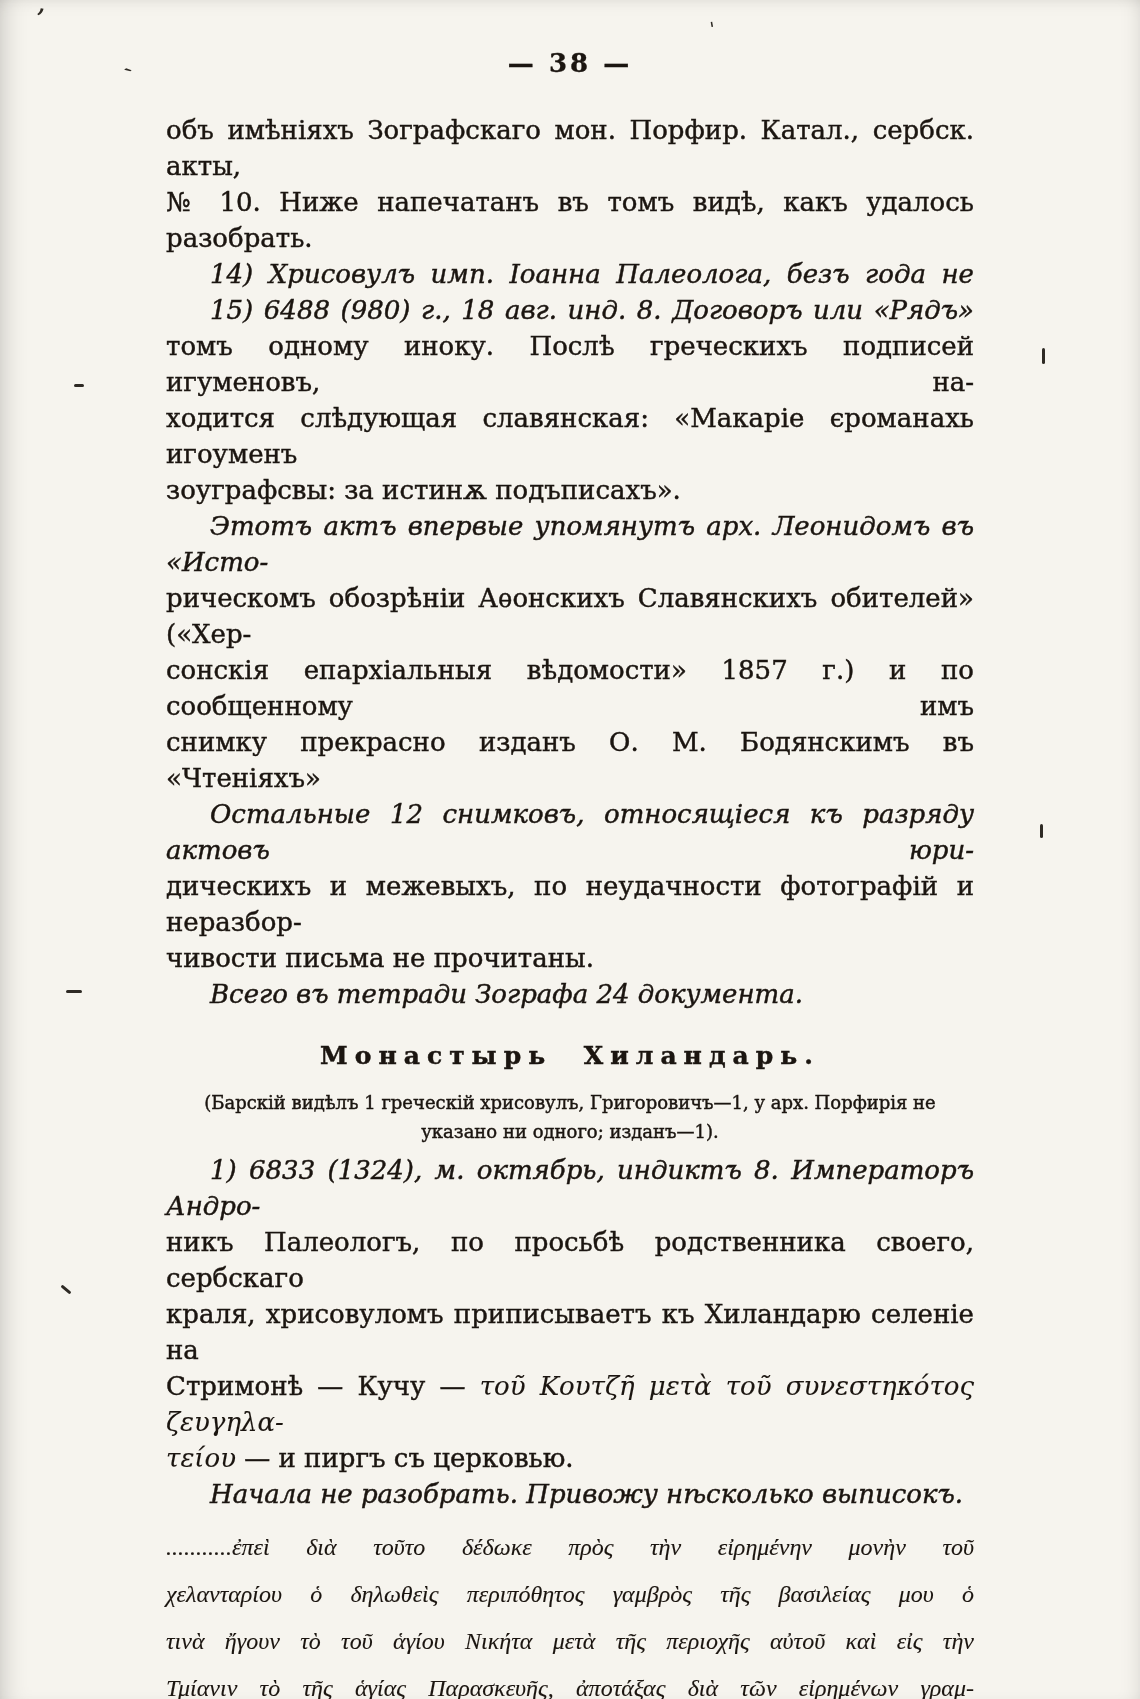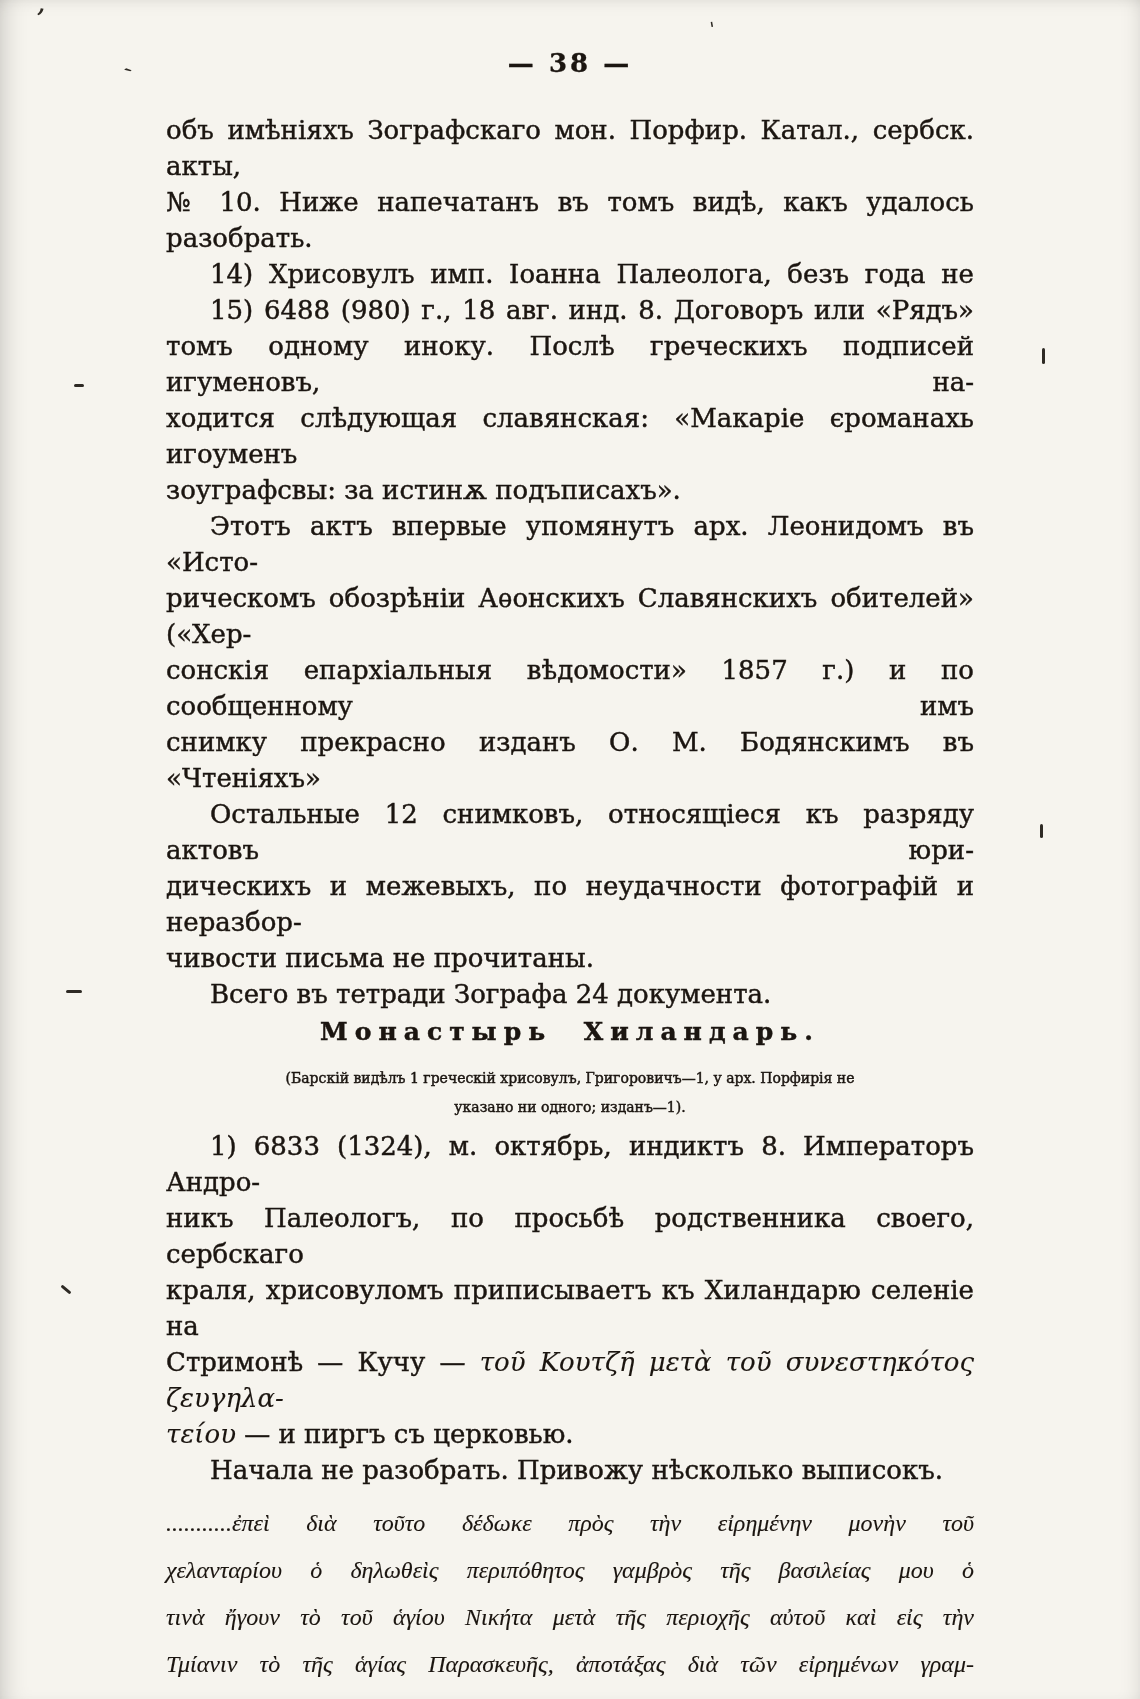--- a/index.html
+++ b/index.html
@@ -29,36 +29,36 @@
     width: 808px;
     margin: 34px auto 0 auto;
   }
   .block { width: 100%; }
   .line {
     font-size: 26px;
     line-height: 36px;
     white-space: normal;
   }
   .line.just { text-align: justify; text-align-last: justify; }
-  .line.ind  { text-indent: 44px; }
+  .line.ind  { text-indent: 44px; font-style: italic; }
   .line.ctr  { text-align: center; text-align-last: center; }
   .cyr { -webkit-text-stroke: 0.45px currentColor; }
   .grk { font-style: italic; -webkit-text-stroke: 0.1px currentColor; }
 
-  .heading-block { margin-bottom: 12px; }
+  .heading-block { margin-top: 24px; margin-bottom: 12px; }
   .heading-block .line {
     font-size: 25px;
     font-weight: bold;
     letter-spacing: 7px;
     word-spacing: 16px;
     line-height: 40px;
   }
   .note-block { margin-bottom: 6px; }
   .note-block .line {
-    font-size: 14px;
+    font-size: 18px;
     line-height: 29px;
     text-align: center;
   }
   .greek-block { margin-top: 12px; }
   .greek-block .line {
     line-height: 47px;
     font-size: 24px;
     font-family: Liberation Serif, serif;
   }
 

